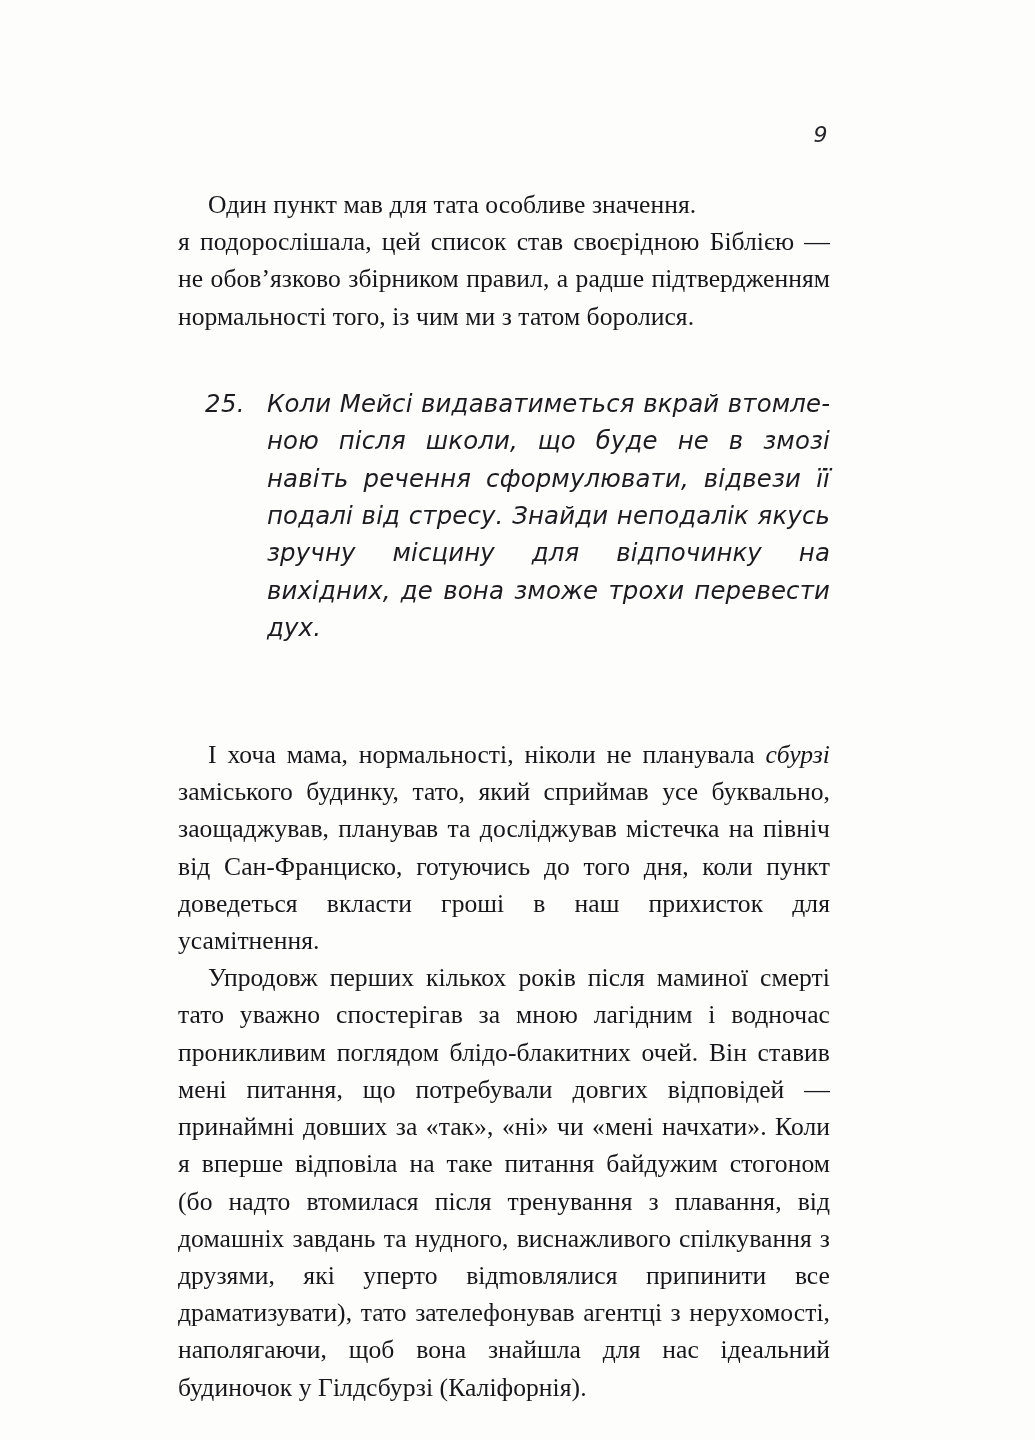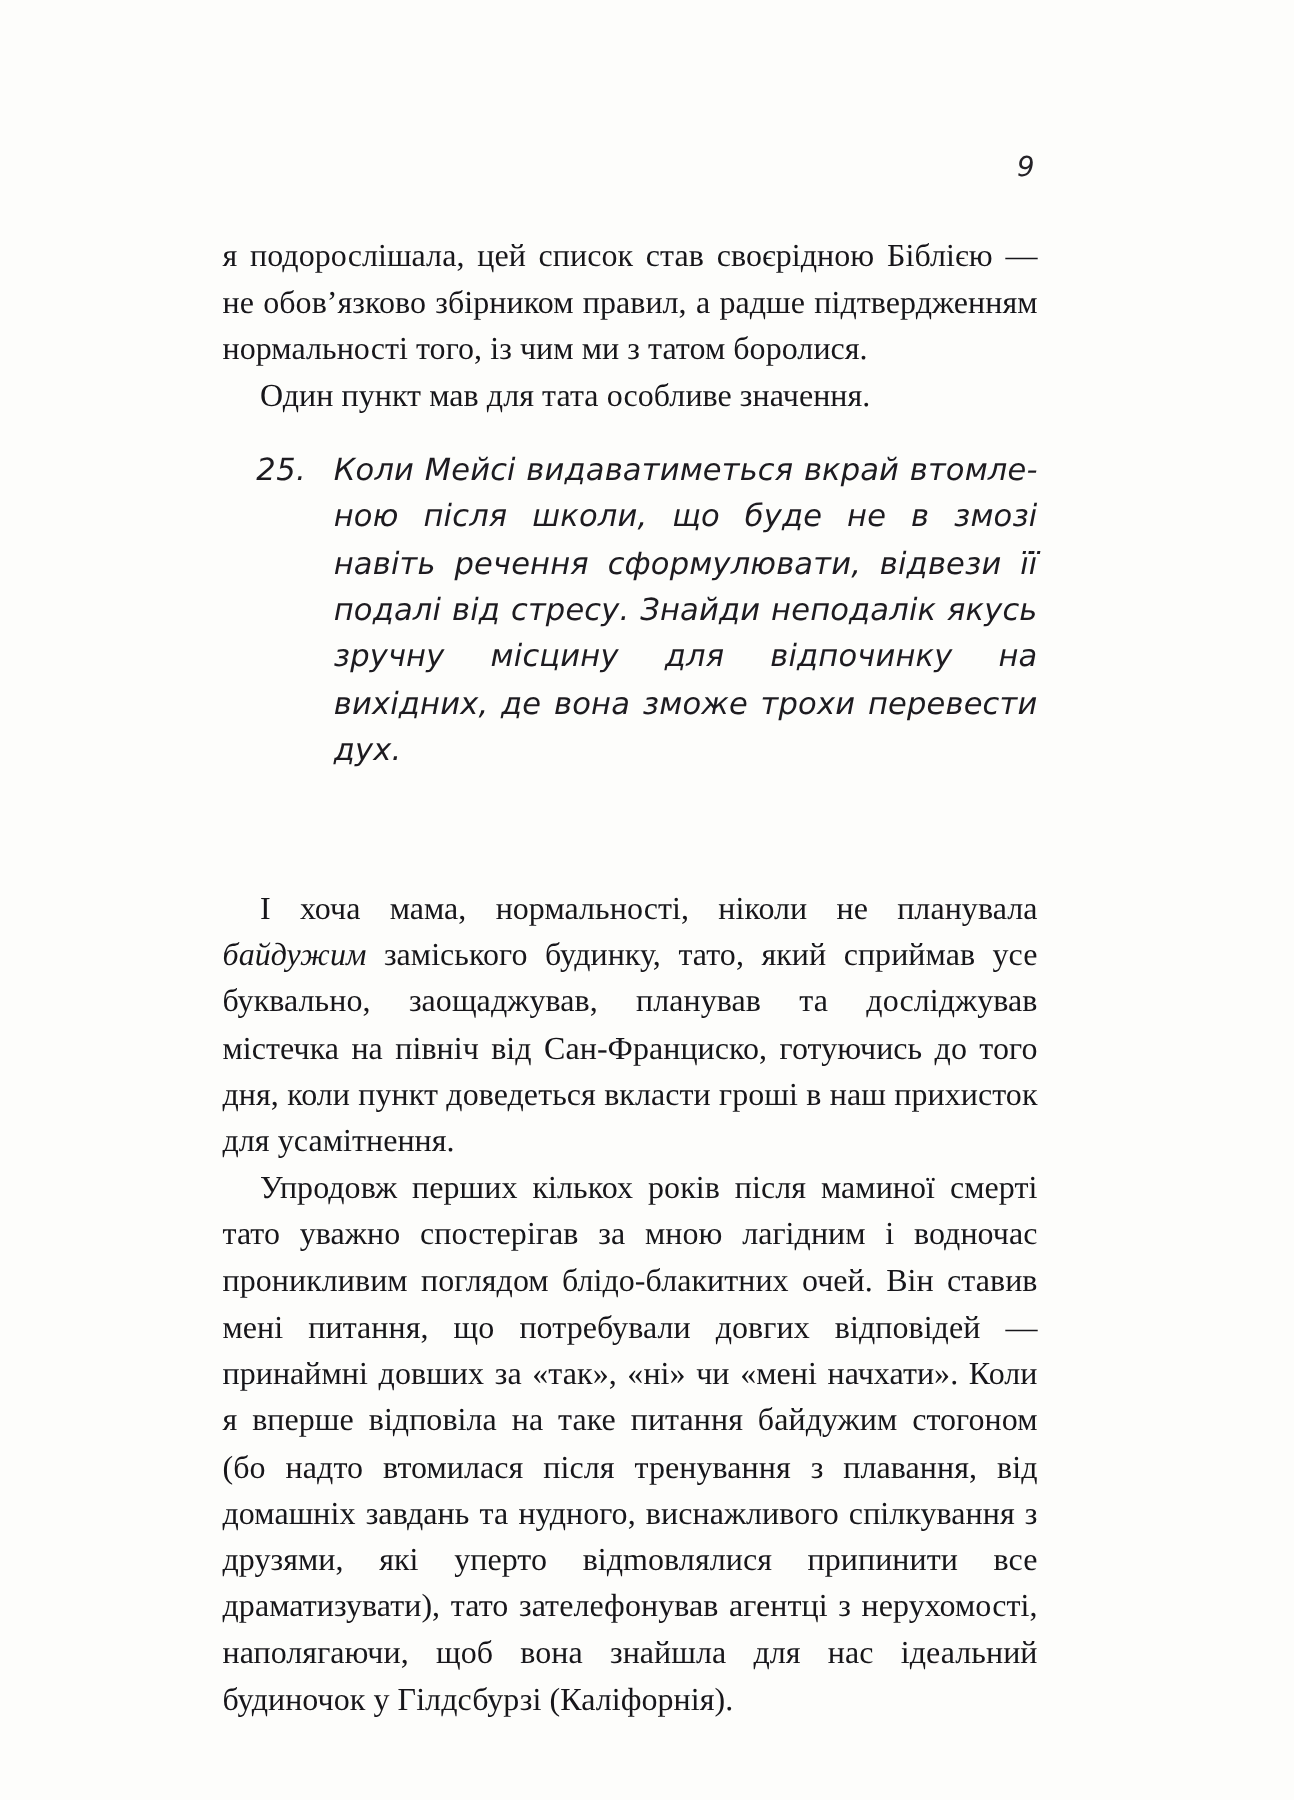--- a/index.html
+++ b/index.html
@@ -65,21 +65,21 @@
   p.body-par.no-indent {
     text-indent: 0;
   }
 
   em.italic-word {
     font-style: italic;
   }
 
   
   .list-block {
-    margin-top: 22px;
+    margin-top: 50px;
     margin-bottom: 52px;
     padding-left: 27px;
   }
   .list-item {
     display: flex;
     align-items: flex-start;
     font-family: "DejaVu Sans", sans-serif;
     font-style: italic;
     font-weight: 400;
     font-size: 24.4px;
@@ -109,29 +109,29 @@
 <body>
 
 <div class="page">
 
   <div class="folio-row">
     <span class="folio">9</span>
   </div>
 
   <div class="text-column">
 
+    <p class="body-par indent">Один пункт мав для тата особливе значення.</p>
+
     <p class="body-par no-indent">я подорослішала, цей список став своєрідною Біб­лією — не обов’язково збірником правил, а радше під­твердженням нормальності того, із чим ми з татом боролися.</p>
-
-    <p class="body-par indent">Один пункт мав для тата особливе значення.</p>
 
     <div class="list-block">
       <div class="list-item">
         <span class="list-number">25.</span>
         <span class="list-text">Коли Мейсі видаватиметься вкрай втомле­ною після школи, що буде не в змозі навіть речення сформулювати, відвези її подалі від стресу. Знайди неподалік якусь зручну місци­ну для відпочинку на вихідних, де вона зможе трохи перевести дух.</span>
       </div>
     </div>
 
-    <p class="body-par indent"><span>І хоча мама, нормальності, ніколи не планувала </span><em class="italic-word">байдужим</em><span> заміського будинку, тато, який сприймав усе буквально, заощаджував, планував та досліджував містечка на північ від Сан-Франциско, готуючись до того дня, коли пункт доведеться вкласти гроші в наш прихисток для усамітнення.</span></p>
+    <p class="body-par indent"><span>І хоча мама, нормальності, ніколи не планувала </span><em class="italic-word">сбурзі</em><span> заміського будинку, тато, який сприймав усе буквально, заощаджував, планував та досліджував містечка на північ від Сан-Франциско, готуючись до того дня, коли пункт доведеться вкласти гроші в наш прихисток для усамітнення.</span></p>
 
     <p class="body-par indent">Упродовж перших кількох років після маминої смер­ті тато уважно спостерігав за мною лагідним і водно­час проникливим поглядом блідо-блакитних очей. Він ставив мені питання, що потребували довгих відпо­відей — принаймні довших за «так», «ні» чи «мені начхати». Коли я вперше відповіла на таке питання байдужим стогоном (бо надто втомилася після трену­вання з плавання, від домашніх завдань та нудного, виснажливого спілкування з друзями, які уперто від­mовлялися припинити все драматизувати), тато зате­лефонував агентці з нерухомості, наполягаючи, щоб вона знайшла для нас ідеальний будиночок у Гілд­сбурзі (Каліфорнія).</p>
 
   </div>
 </div>
 
 </body></html>

